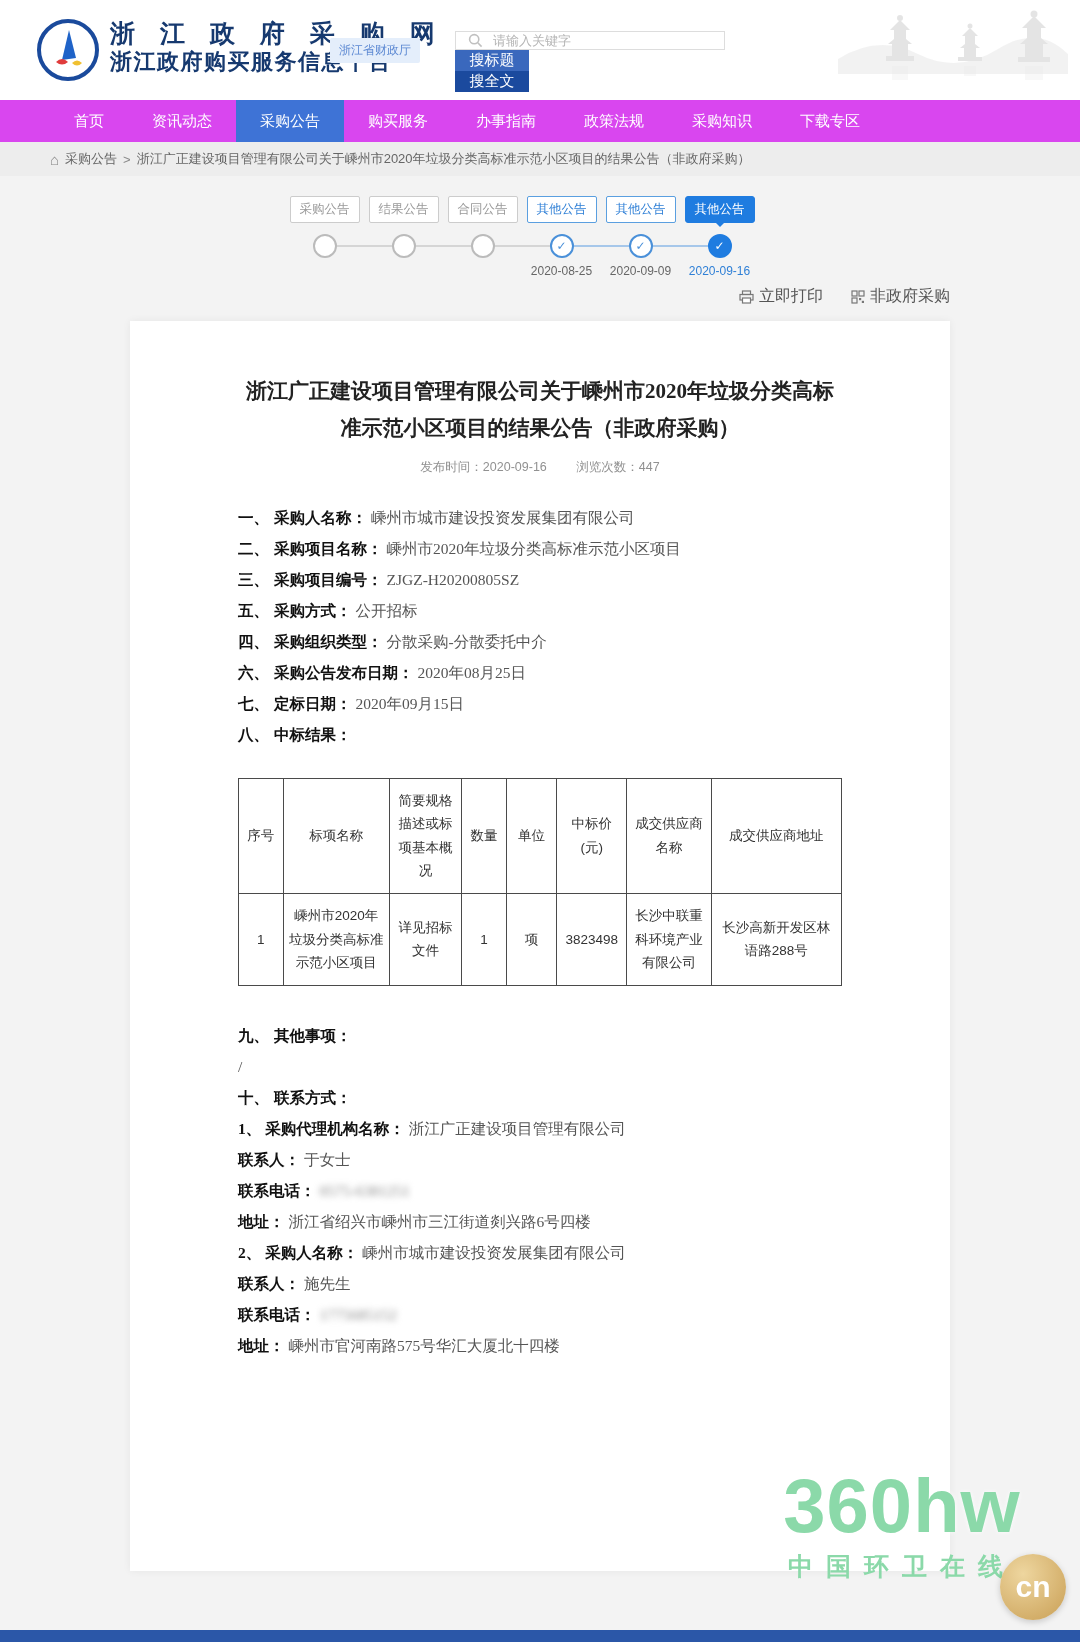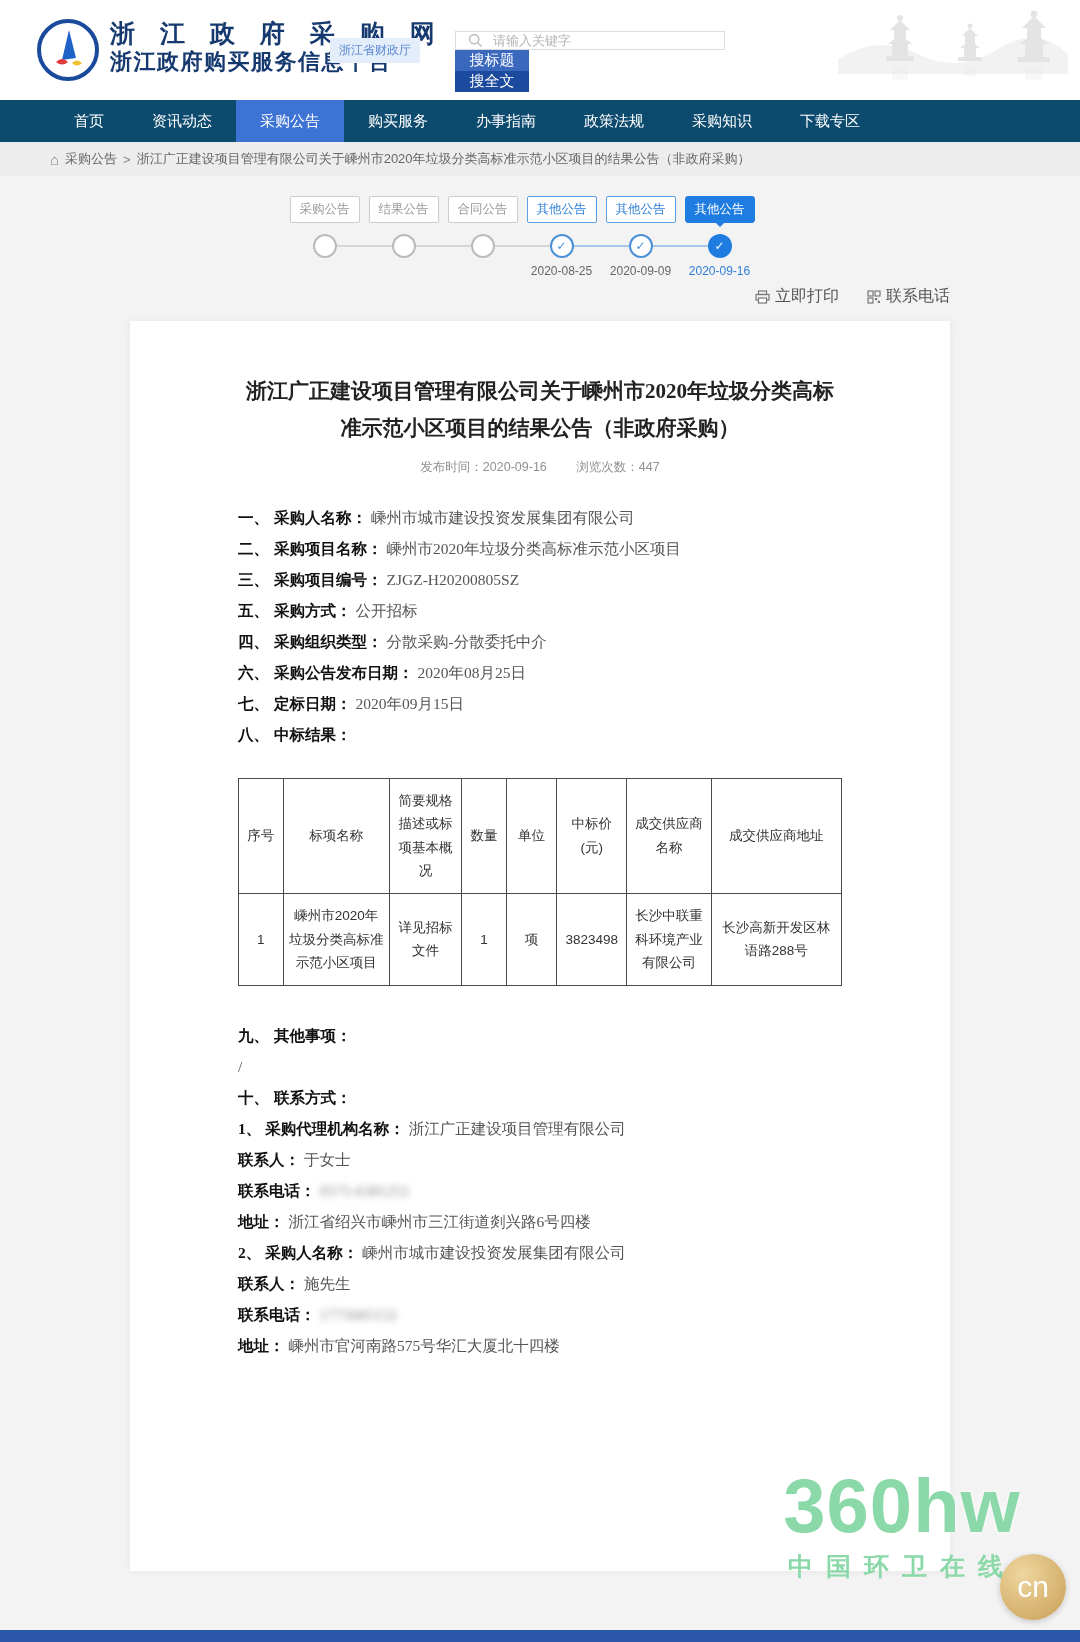--- a/index.html
+++ b/index.html
@@ -21,21 +21,21 @@
   .search-wrap{position:absolute;left:455px;top:31px;display:flex;height:36px;flex-direction:column;}
   .search-box{width:268px;height:34px;border:1px solid #ddd;background:#fff;display:flex;align-items:center;}
   .search-box svg{margin:0 8px 0 12px;}
   .search-input{border:none;outline:none;flex:1;font-size:13px;color:#333;background:transparent;}
   .search-input::placeholder{color:#b5b5b5;}
   .btn-search{width:74px;height:44px;border:none;color:#fff;font-size:15px;cursor:pointer;}
   .btn-title{background:#3a68bd;}
   .btn-full{background:#1b4a9e;}
   .deco{position:absolute;right:12px;top:4px;opacity:.55;}
   
-  .nav{height:42px;background:#0c4a6e;display:flex;padding-left:50px;}
+  .nav{height:42px;background:#d946ef;display:flex;padding-left:50px;}
   .nav-item{color:#fff;font-size:15px;line-height:42px;padding:0 24px;cursor:pointer;white-space:nowrap;}
   .nav-item.active{background:#3e73d6;}
   
   .crumbbar{height:34px;background:#ededed;display:flex;align-items:center;padding-left:50px;
     font-size:13px;color:#666;}
   .crumb-home{color:#888;margin-right:6px;font-size:15px;}
   .crumb-sep{margin:0 6px;color:#888;}
   
   .timeline{width:474px;margin:20px 0 0 285px;display:flex;position:relative;}
   .step{width:79px;display:flex;flex-direction:column;align-items:center;position:relative;}
@@ -74,21 +74,21 @@
   .result-table{width:100%;border-collapse:collapse;margin:28px 0 34px;
     font-family:"Liberation Sans","DejaVu Sans",sans-serif;}
   .result-table th,.result-table td{border:1px solid #4a4a4a;text-align:center;vertical-align:middle;
     font-weight:normal;font-size:13.5px;color:#333;padding:10px 5px;line-height:1.75;}
   
   .watermark{position:absolute;left:752px;top:1468px;width:300px;text-align:center;z-index:6;}
   .wm-logo{font-size:76px;font-weight:800;color:#8bd9a9;line-height:1;letter-spacing:1px;
     text-shadow:0 0 5px rgba(255,255,255,.9);}
   .wm-sub{font-size:25px;font-weight:bold;color:#8bd9a9;letter-spacing:13px;margin-top:6px;white-space:nowrap;}
   .wm-badge{position:absolute;right:-14px;top:86px;width:66px;height:66px;border-radius:50%;
-    background:radial-gradient(circle at 35% 30%,#eed69f,#c99f55);color:#fff;font-weight:400;
+    background:radial-gradient(circle at 35% 30%,#eed69f,#c99f55);color:#fff;font-weight:700;
     font-size:30px;line-height:66px;text-align:center;box-shadow:0 2px 6px rgba(0,0,0,.18);}
   
   .bottombar{position:absolute;left:0;bottom:0;width:100%;height:12px;background:#2b57a8;}
 </style>
 </head>
 <body>
 
 <div class="header">
   <div class="logo-wrap">
     <svg class="logo-svg" viewBox="0 0 64 64">
@@ -213,21 +213,21 @@
     <span>立即打印</span>
   </div>
   <div class="action">
     <svg width="14" height="14" viewBox="0 0 14 14">
       <rect x="1" y="1" width="5" height="5" fill="none" stroke="#777" stroke-width="1.2"></rect>
       <rect x="8" y="1" width="5" height="5" fill="none" stroke="#777" stroke-width="1.2"></rect>
       <rect x="1" y="8" width="5" height="5" fill="none" stroke="#777" stroke-width="1.2"></rect>
       <rect x="8" y="8" width="2.2" height="2.2" fill="#777"></rect>
       <rect x="10.8" y="10.8" width="2.2" height="2.2" fill="#777"></rect>
     </svg>
-    <span>联系电话</span>
+    <span>非政府采购</span>
   </div>
 </div>
 
 <div class="card">
   <div class="doc-title">浙江广正建设项目管理有限公司关于嵊州市2020年垃圾分类高标准示范小区项目的结果公告（非政府采购）</div>
   <div class="doc-meta">
     <span>发布时间：</span><span class="mv">2020-09-16</span>
     <span>浏览次数：</span><span>447</span>
   </div>
 

